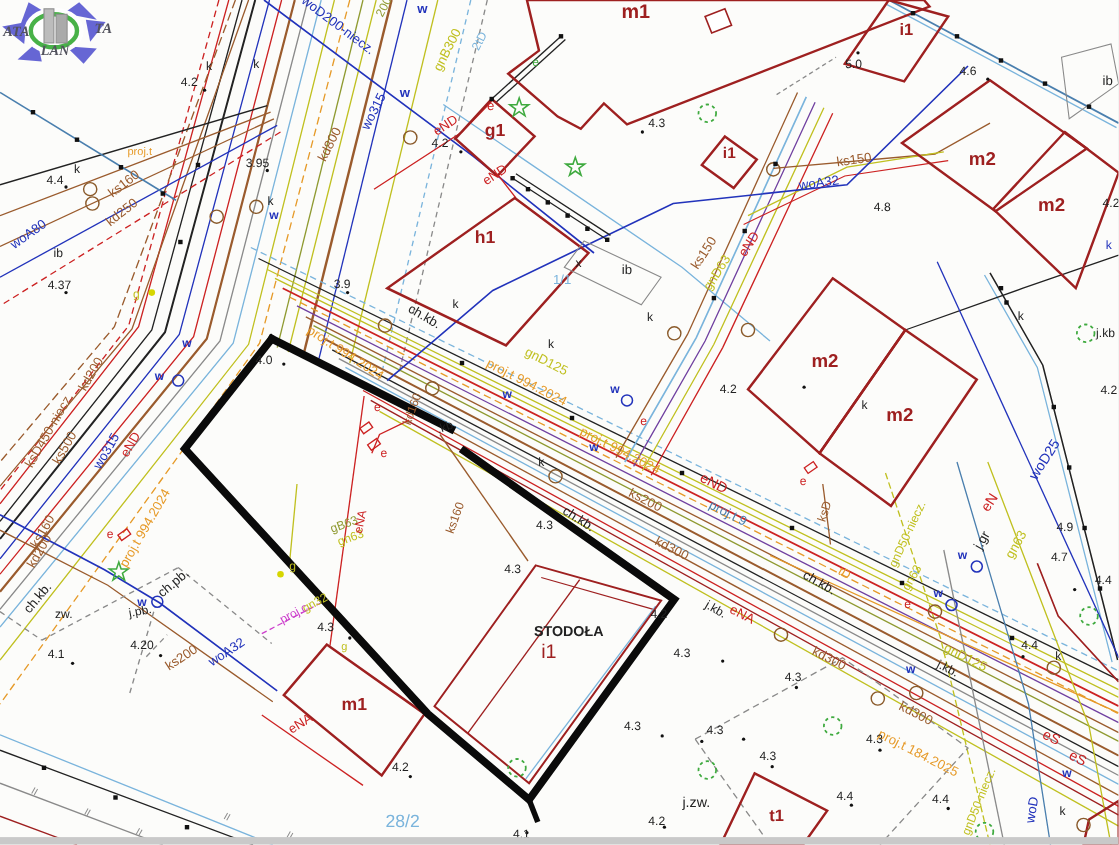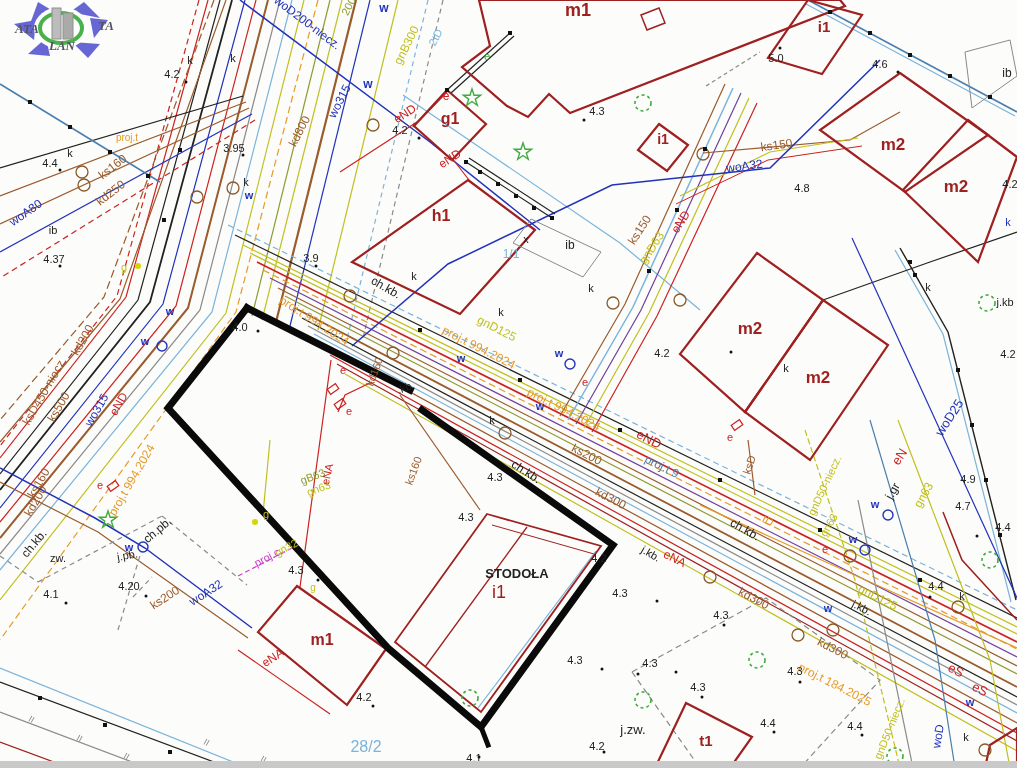--- a/index.html
+++ b/index.html
@@ -1,19 +1,19 @@
 <!DOCTYPE html>
 <html><head>
 <meta charset="utf-8">
 <style>
   html,body{margin:0;padding:0;background:#e8e8e8;}
   .stage{position:relative;width:1017px;height:768px;background:#fcfcfa;overflow:hidden;
          font-family:"Liberation Sans",sans-serif;}
   .stage svg.map{position:absolute;left:0;top:0;}
-  .watermark{position:absolute;left:12px;top:0;width:118px;height:64px;opacity:.95;}
+  .watermark{position:absolute;left:0;top:0;width:118px;height:64px;opacity:.95;}
   .wm-txt{font-family:"Liberation Serif",serif;font-style:italic;font-weight:bold;fill:#4a4a55;}
   .bottom-strip{position:absolute;left:0;bottom:0;width:1017px;height:7px;background:#c9c9c9;}
 </style>
 </head>
 <body>
 
 <div class="stage">
   <svg class="map" width="1017" height="768" viewBox="0 0 1017 768" id="map">
       <polyline points="199,0 117,296 0,446" fill="none" stroke="#cc2222" stroke-width="1.2" stroke-dasharray="6 4"></polyline>
       <polyline points="208,0 126,297 0,458" fill="none" stroke="#cc2222" stroke-width="1.2" stroke-dasharray="none"></polyline>

